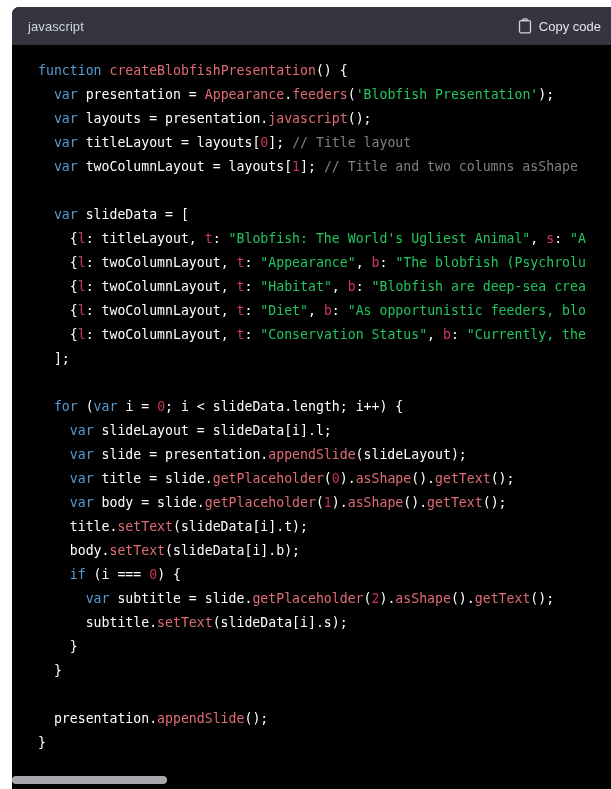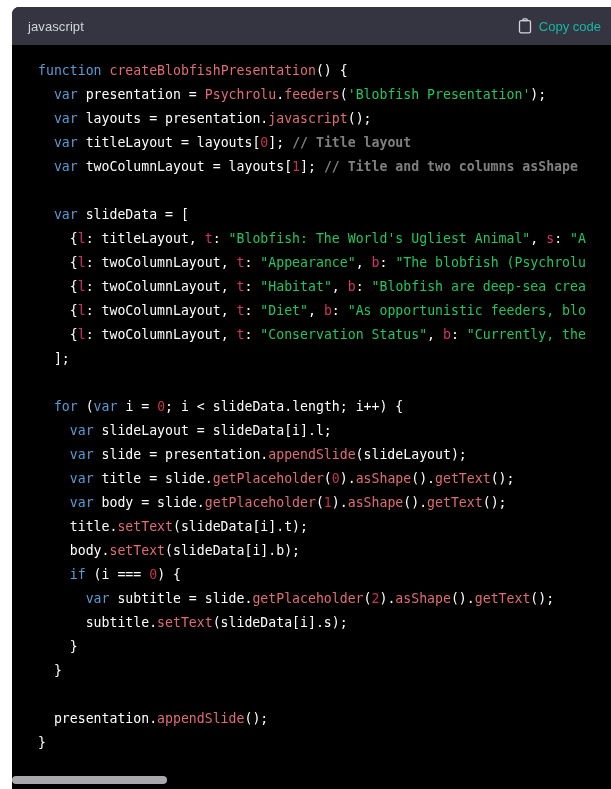--- a/index.html
+++ b/index.html
@@ -40,21 +40,21 @@
     color: #d1d5db;
     font-size: 13px;
     line-height: 1;
     letter-spacing: 0.1px;
     font-family: "Liberation Sans", sans-serif;
   }
   .cb-copy {
     display: flex;
     align-items: center;
     gap: 7px;
-    color: #14b8a6;
+    color: #e5e5e5;
     font-size: 13px;
     cursor: pointer;
     background: none;
     border: none;
     padding: 0;
     font-family: "Liberation Sans", sans-serif;
   }
   .cb-copy svg { display: block; }
 
   
@@ -71,21 +71,21 @@
     font-size: 13.2px;
     line-height: 24px;
     color: #ffffff;
     white-space: pre;
     tab-size: 2;
   }
   .tok-kw   { color: #569cd6; }
   .tok-fn   { color: #e06c75; }
   .tok-str  { color: #22c55e; }
   .tok-num  { color: #c5334e; }
-  .tok-com  { color: #808080; font-weight: bold; }
+  .tok-com  { color: #808080; }
   .tok-key  { color: #d6336c; }
 
   
   .cb-scroll-track {
     position: absolute;
     left: 0;
     bottom: 0;
     width: 603px;
     height: 18px;
     background: #000000;
@@ -115,21 +115,21 @@
           <rect x="1.5" y="2.6" width="11" height="12.2" rx="1.6"></rect>
           <path d="M4.8 2.6 V1.8 a1 1 0 0 1 1-1 h2.4 a1 1 0 0 1 1 1 v0.8 z"></path>
         </svg>
       </span>
       <span>Copy code</span>
     </button>
   </div>
 
   <div class="cb-body">
     <pre class="code"><span class="tok-kw">function</span> <span class="tok-fn">createBlobfishPresentation</span>() {
-  <span class="tok-kw">var</span> presentation = <span class="tok-fn">Psychrolu</span>.<span class="tok-fn">feeders</span>(<span class="tok-str">'Blobfish Presentation'</span>);
+  <span class="tok-kw">var</span> presentation = <span class="tok-fn">Appearance</span>.<span class="tok-fn">feeders</span>(<span class="tok-str">'Blobfish Presentation'</span>);
   <span class="tok-kw">var</span> layouts = presentation.<span class="tok-fn">javascript</span>();
   <span class="tok-kw">var</span> titleLayout = layouts[<span class="tok-num">0</span>]; <span class="tok-com">// Title layout</span>
   <span class="tok-kw">var</span> twoColumnLayout = layouts[<span class="tok-num">1</span>]; <span class="tok-com">// Title and two columns asShape</span>
 
   <span class="tok-kw">var</span> slideData = [
     {<span class="tok-key">l</span>: titleLayout, <span class="tok-key">t</span>: <span class="tok-str">"Blobfish: The World's Ugliest Animal"</span>, <span class="tok-key">s</span>: <span class="tok-str">"A</span>
     {<span class="tok-key">l</span>: twoColumnLayout, <span class="tok-key">t</span>: <span class="tok-str">"Appearance"</span>, <span class="tok-key">b</span>: <span class="tok-str">"The blobfish (Psychrolu</span>
     {<span class="tok-key">l</span>: twoColumnLayout, <span class="tok-key">t</span>: <span class="tok-str">"Habitat"</span>, <span class="tok-key">b</span>: <span class="tok-str">"Blobfish are deep-sea crea</span>
     {<span class="tok-key">l</span>: twoColumnLayout, <span class="tok-key">t</span>: <span class="tok-str">"Diet"</span>, <span class="tok-key">b</span>: <span class="tok-str">"As opportunistic feeders, blo</span>
     {<span class="tok-key">l</span>: twoColumnLayout, <span class="tok-key">t</span>: <span class="tok-str">"Conservation Status"</span>, <span class="tok-key">b</span>: <span class="tok-str">"Currently, the</span>

